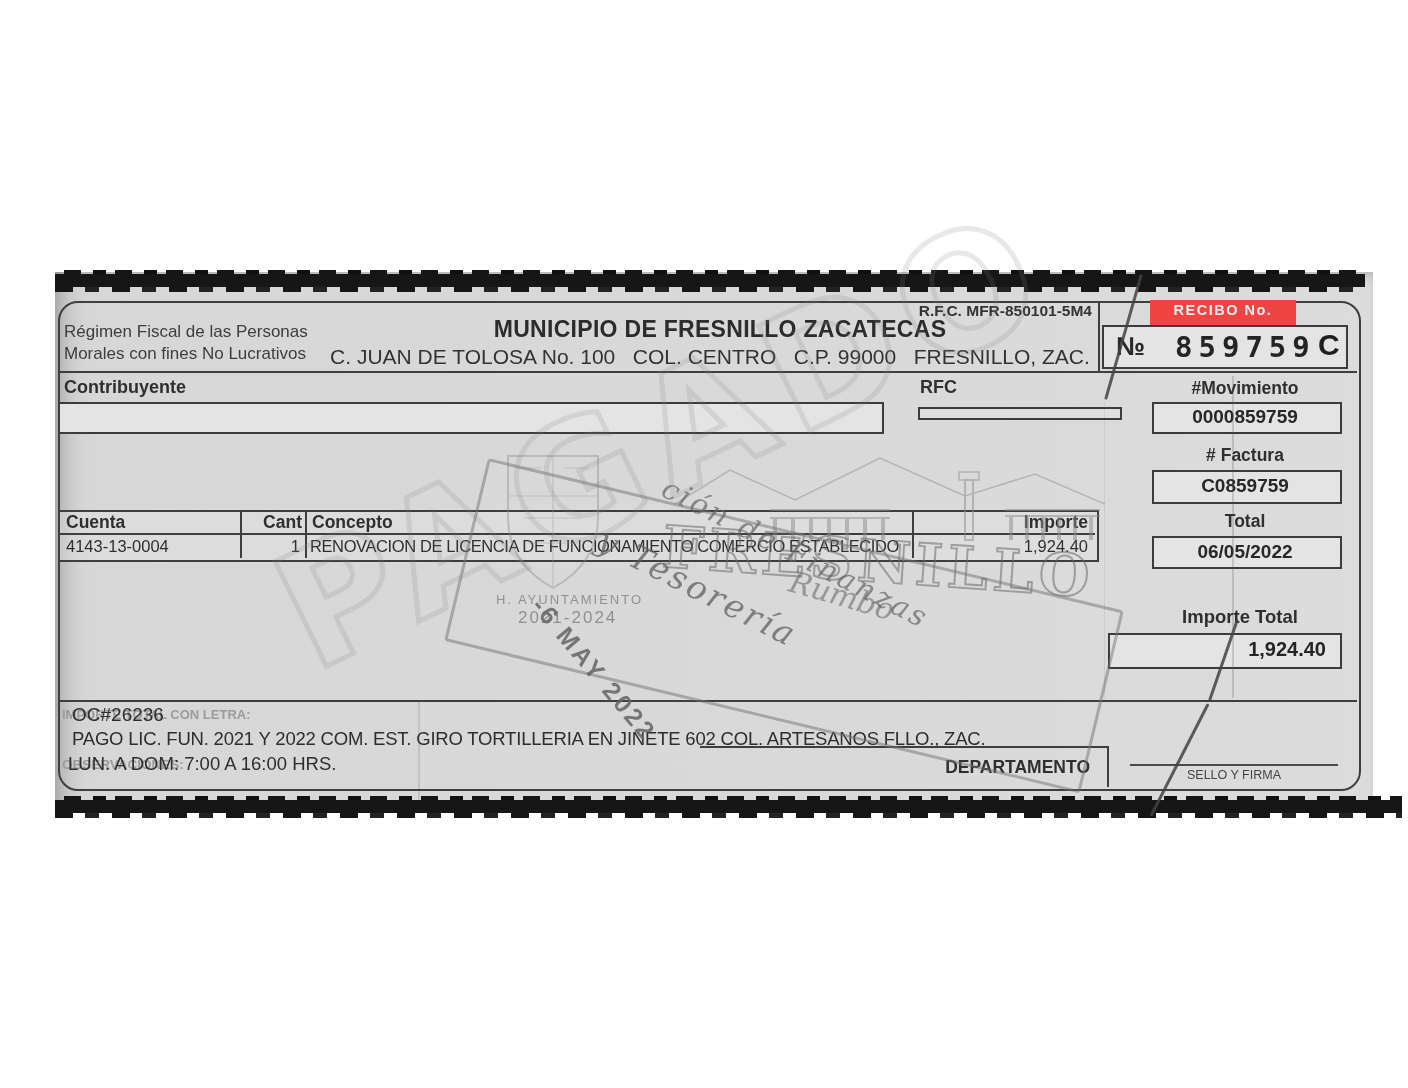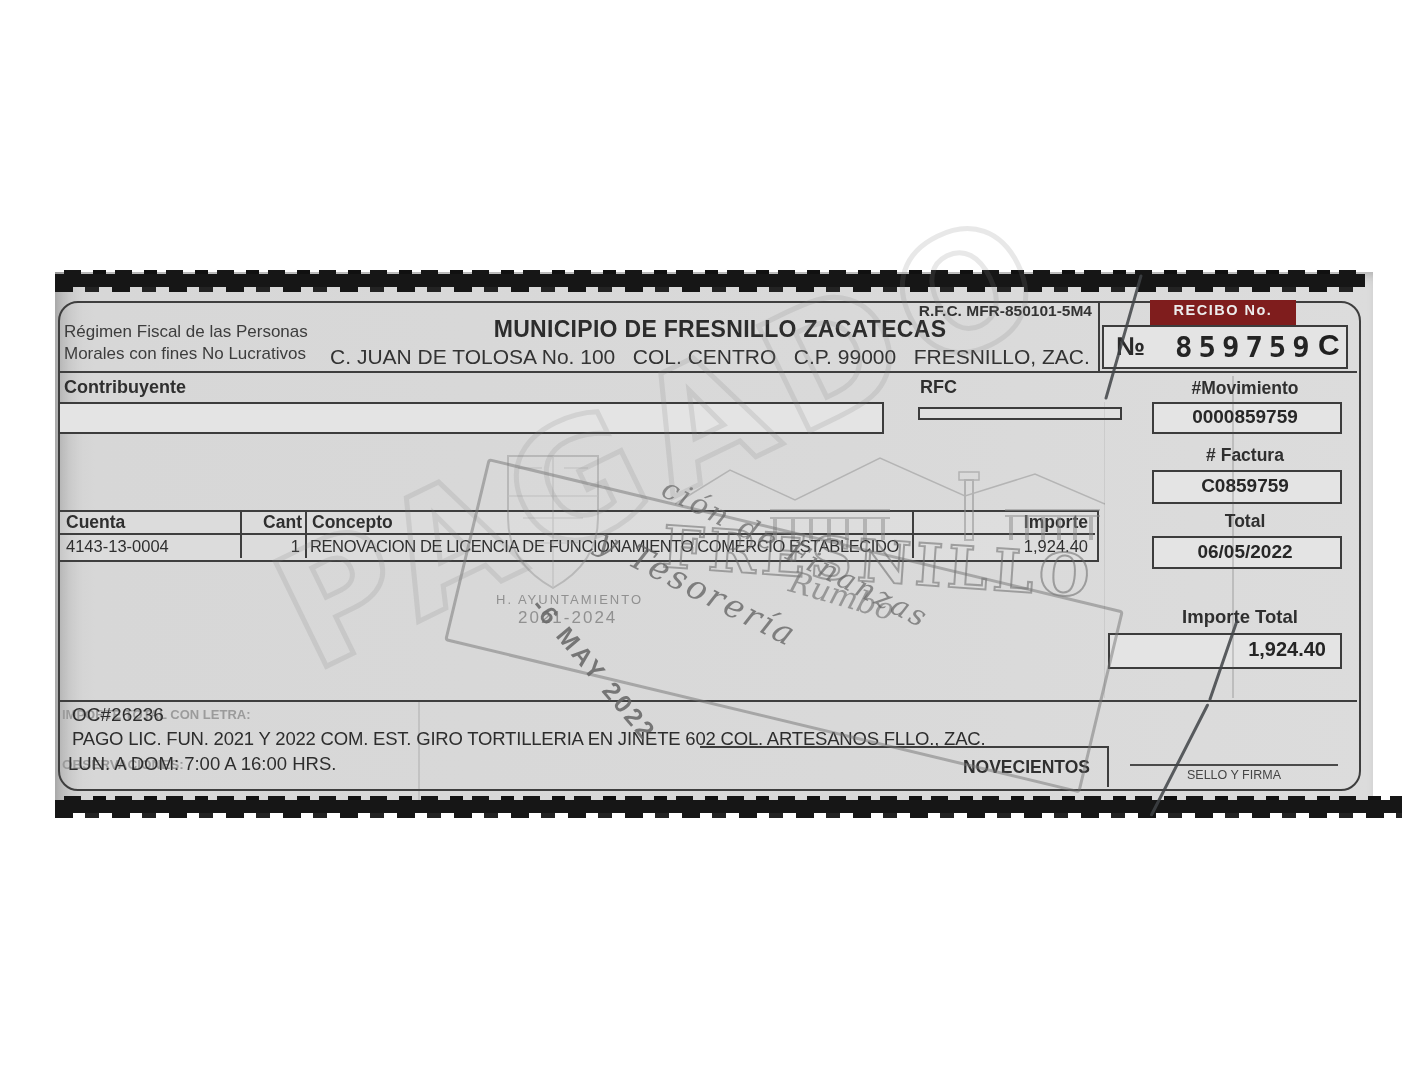--- a/index.html
+++ b/index.html
@@ -42,21 +42,21 @@
   <div class="abs t" style="left:64px;top:322px;font-size:17px;color:#3d3d3d;">Régimen Fiscal de las Personas</div>
   <div class="abs t" style="left:64px;top:344px;font-size:17px;color:#3d3d3d;">Morales con fines No Lucrativos</div>
 
   <div class="abs t b ctr" style="left:350px;top:316px;width:740px;font-size:23px;letter-spacing:.3px;color:#2c2c2c;">MUNICIPIO DE FRESNILLO ZACATECAS</div>
   <div class="abs t ctr" style="left:330px;top:345px;width:760px;font-size:21px;white-space:pre;color:#333;">C. JUAN DE TOLOSA No. 100   COL. CENTRO   C.P. 99000   FRESNILLO, ZAC.</div>
   <div class="abs t b" style="left:880px;top:302px;width:212px;text-align:right;font-size:15.5px;color:#333;">R.F.C. MFR-850101-5M4</div>
 
   <div class="abs hline" style="left:58px;top:371px;width:1299px;"></div>
   <div class="abs vline" style="left:1098px;top:301px;height:70px;"></div>
 
-  <div class="abs b ctr" style="left:1150px;top:300px;width:146px;height:36px;background:#7f1d1d;color:#ececec;font-size:14.5px;letter-spacing:1.5px;line-height:21px;">RECIBO No.</div>
+  <div class="abs b ctr" style="left:1150px;top:300px;width:146px;height:36px;background:#ef4444;color:#ececec;font-size:14.5px;letter-spacing:1.5px;line-height:21px;">RECIBO No.</div>
   <div class="abs box" style="left:1102px;top:325px;width:242px;height:40px;"></div>
   <div class="abs t b" style="left:1116px;top:331px;font-size:26px;color:#2a2a2a;">№</div>
   <div class="abs t b" style="left:1175px;top:330px;font-size:29px;letter-spacing:6px;color:#242424;font-family:'DejaVu Sans Mono',monospace;">859759</div>
   <div class="abs t b" style="left:1318px;top:328px;font-size:30px;color:#1f1f1f;">C</div>
 
   <div class="abs t b" style="left:64px;top:377px;font-size:18px;">Contribuyente</div>
   <div class="abs t b" style="left:920px;top:377px;font-size:18px;">RFC</div>
   <div class="abs box" style="left:58px;top:402px;width:822px;height:28px;"></div>
   <div class="abs box" style="left:918px;top:407px;width:200px;height:9px;background:#e0e0e0;border-width:2px;"></div>
 
@@ -98,21 +98,21 @@
   <div class="abs t preprint" style="left:62px;top:707px;font-size:13px;font-weight:bold;">IMPORTE TOTAL CON LETRA:</div>
   <div class="abs t" style="left:72px;top:704px;font-size:19px;color:#2d2d2d;">OC#26236</div>
 
   <div class="abs t" style="left:72px;top:728px;font-size:18.5px;letter-spacing:-.2px;color:#2d2d2d;">PAGO LIC. FUN. 2021 Y 2022 COM. EST. GIRO TORTILLERIA EN JINETE 602 COL. ARTESANOS FLLO., ZAC.</div>
 
   <div class="abs t preprint" style="left:62px;top:757px;font-size:13.5px;font-weight:bold;">OBSERVACIONES:</div>
   <div class="abs t" style="left:68px;top:753px;font-size:18.5px;color:#2d2d2d;">LUN. A DOM: 7:00 A 16:00 HRS.</div>
 
   <div class="abs hline" style="left:700px;top:746px;width:409px;"></div>
   <div class="abs vline" style="left:1107px;top:746px;height:41px;"></div>
-  <div class="abs t b" style="left:880px;top:757px;width:210px;text-align:right;font-size:17.5px;">NOVECIENTOS</div>
+  <div class="abs t b" style="left:880px;top:757px;width:210px;text-align:right;font-size:17.5px;">DEPARTAMENTO</div>
   <div class="abs" style="left:1130px;top:764px;width:208px;height:1.8px;background:#4a4a4a;"></div>
   <div class="abs t ctr" style="left:1130px;top:768px;width:208px;font-size:12.5px;color:#444;">SELLO Y FIRMA</div>
 
   <div class="abs stamp" style="left:0;top:0;width:1408px;height:1088px;padding-left:28px;">
 
     <svg class="abs" style="left:478px;top:448px;opacity:.4;" width="150" height="150" viewBox="0 0 150 150">
       <path d="M30 8 H120 V70 Q120 115 75 140 Q30 115 30 70 Z" fill="none" stroke="#8a8a8a" stroke-width="2"></path>
       <path d="M30 48 H120 M75 8 V140 M40 20 H64 M86 20 H110 M45 70 H105 M50 95 H100" stroke="#9a9a9a" stroke-width="1.2" fill="none"></path>
     </svg>
     <div class="abs t" style="left:496px;top:592px;font-size:13px;letter-spacing:2px;color:rgba(120,120,120,.75);">H. AYUNTAMIENTO</div>

